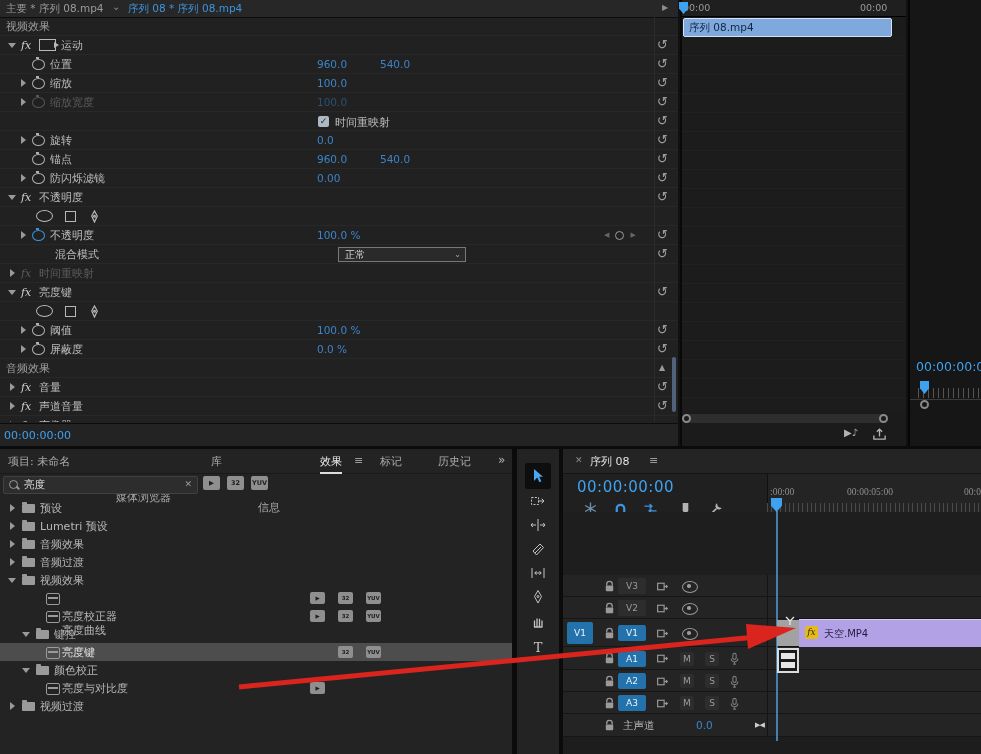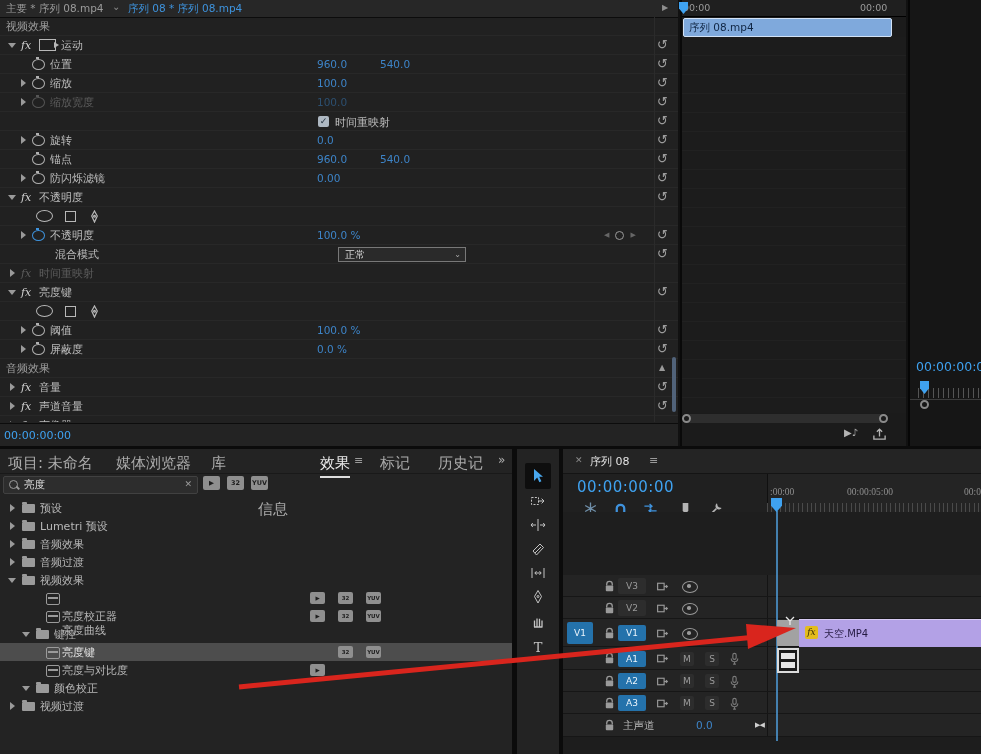--- a/index.html
+++ b/index.html
@@ -69,21 +69,21 @@
   #rpruler{position:absolute;left:8px;top:388px;width:70px;height:10px;background:repeating-linear-gradient(90deg,#555 0 1px,transparent 1px 5px);}
   #rphead{position:absolute;left:10px;top:381px;width:9px;height:13px;background:#3fa2f0;clip-path:polygon(0 0,100% 0,100% 55%,50% 100%,0 55%);}
   #rpline{position:absolute;left:0;top:399px;width:73px;height:1px;background:#3c3c3c;}
   #rphandle{position:absolute;left:10px;top:400px;width:9px;height:9px;border:2px solid #888;border-radius:50%;box-sizing:border-box;}
   
   #hdiv{left:0;top:446px;width:981px;height:3px;background:#0b0b0b;}
   .vdivb{top:449px;height:305px;background:#0b0b0b;}
   
   #ppanel{left:0;top:449px;width:512px;height:305px;background:#232323;}
   #pptabs{position:absolute;left:0;top:0;width:100%;height:24px;border-bottom:1px solid #191919;}
-  .pptab{position:absolute;top:5px;color:#ababab;font-size:15px;white-space:nowrap;}
+  .pptab{position:absolute;top:5px;color:#ababab;font-size:11px;white-space:nowrap;}
   .pptab.active{color:#ededed;border-bottom:2px solid #dedede;padding-bottom:3px;}
   #ppmenu{position:absolute;top:5px;color:#9a9a9a;}
   #ppmore{position:absolute;left:498px;top:4px;color:#b0b0b0;font-size:12px;}
   #ppsearch{position:absolute;left:3px;top:27px;width:193px;height:16px;background:#2d2d2d;border:1px solid #414141;border-radius:2px;}
   #ppsearch .mag{position:absolute;left:5px;top:3px;width:7px;height:7px;border:1.4px solid #9a9a9a;border-radius:50%;}
   #ppsearch .mag::after{content:"";position:absolute;left:6px;top:6px;width:4px;height:1.5px;background:#9a9a9a;transform:rotate(45deg);}
   #ppsearch .qv{position:absolute;left:20px;top:1px;color:#e2e2e2;font-size:10.5px;}
   #ppsearch .clr{position:absolute;right:5px;top:2px;color:#9a9a9a;font-size:9px;}
   .fxbadge{position:absolute;top:27px;width:17px;height:14px;background:#8f8f8f;border-radius:2px;color:#1e1e1e;
            font-size:6.5px;font-weight:bold;text-align:center;line-height:14px;}
@@ -332,21 +332,21 @@
 
   <div class="abs" id="hdiv"></div>
   <div class="abs vdivb" style="left:512px;width:5px"></div>
   <div class="abs vdivb" style="left:559px;width:4px"></div>
 
   <section class="abs" id="ppanel">
     <div id="pptabs">
       <span id="ppmenu" style="left:354px">≡</span>
       <span id="ppmore">»</span>
     <span class="pptab" style="left: 8px;">项目: 未命名</span>
-        <span class="pptab" style="left: 116px;">媒体浏览器</span>
+        <span class="pptab" style="left: 116px; margin-top: 36px;">媒体浏览器</span>
         <span class="pptab" style="left: 211px;">库</span>
         <span class="pptab" style="left: 258px; margin-top: 46px;">信息</span>
         <span class="pptab active" style="left: 320px;">效果</span>
         <span class="pptab" style="left: 380px;">标记</span>
         <span class="pptab" style="left: 438px;">历史记</span>
       </div>
     <div id="ppsearch">
       <span class="mag"></span>
       <span class="qv">亮度</span>
       <span class="clr">✕</span>
@@ -396,28 +396,28 @@
           <span class="fold" style="left: 36px;"></span>
           <span class="tl" style="left: 54px;">键控</span>
         </div>
         <div class="trow sel">
           <span class="effic" style="left: 46px;"></span>
           <span class="tl" style="left: 62px;">亮度键</span>
           <span class="tbadge" style="left: 338px;">32</span>
           <span class="tbadge" style="left: 366px;">YUV</span>
         </div>
         <div class="trow">
+          <span class="ttw open" style="left: 22px;"></span>
+          <span class="fold" style="left: 36px;"></span>
+          <span class="tl" style="left: 54px;">颜色校正</span>
+        </div>
+        <div class="trow">
           <span class="effic" style="left: 46px;"></span>
           <span class="tl" style="left: 62px;">亮度与对比度</span>
           <span class="tbadge" style="left: 310px;">▶</span>
-        </div>
-        <div class="trow">
-          <span class="ttw open" style="left: 22px;"></span>
-          <span class="fold" style="left: 36px;"></span>
-          <span class="tl" style="left: 54px;">颜色校正</span>
         </div>
         <div class="trow">
           <span class="ttw closed" style="left: 8px;"></span>
           <span class="fold" style="left: 22px;"></span>
           <span class="tl" style="left: 40px;">视频过渡</span>
         </div>
       </div>
   <span class="fxbadge" style="left: 203px;">▶</span>
       <span class="fxbadge" style="left: 227px;">32</span>
       <span class="fxbadge" style="left: 251px;">YUV</span>

